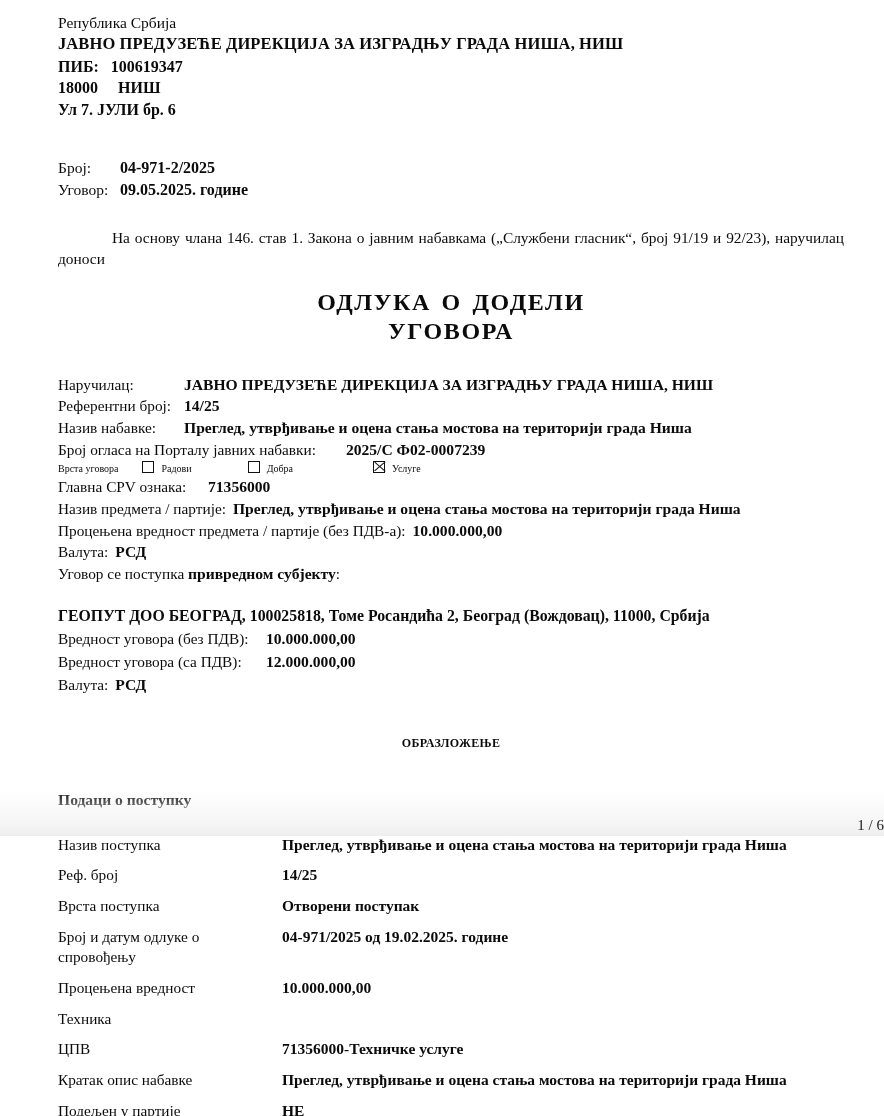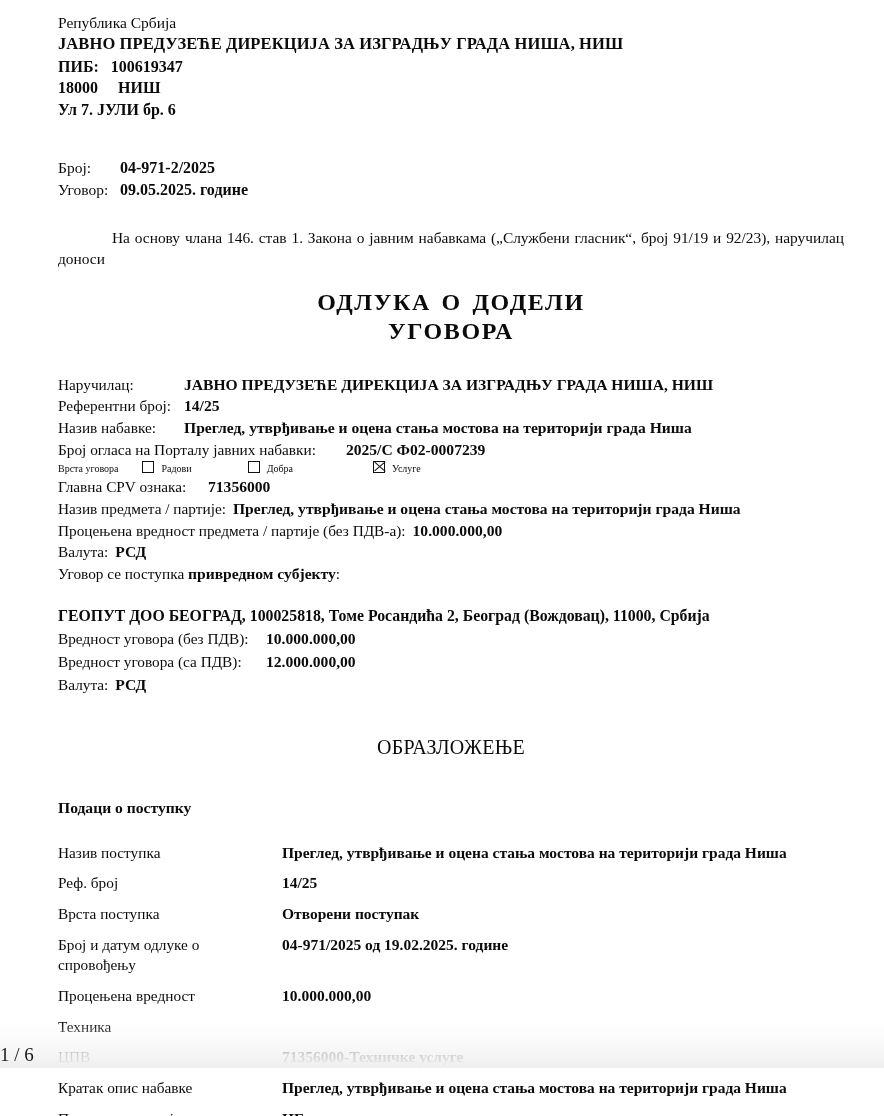--- a/index.html
+++ b/index.html
@@ -14,21 +14,21 @@
     position: relative;
     font-family: "Liberation Serif", "DejaVu Serif", serif;
     color: #0b0b0b;
     overflow: hidden;
     -webkit-font-smoothing: antialiased;
   }
 
   .page {
     position: relative;
     width: 884px;
-    height: 1068px;
+    height: 836px;
     box-sizing: border-box;
     padding: 8px 40px 0 58px;
   }
 
   
   .org-block {
     margin-top: 4px;
     font-size: 15.5px;
     line-height: 1.36;
   }
@@ -142,22 +142,22 @@
     white-space: nowrap;
   }
   .sup-row { white-space: nowrap; margin-top: 1px; }
   .sup-lab { display: inline-block; width: 208px; }
   .sup-val { font-weight: bold; font-size: 15.6px; }
 
   
   .obraz-title {
     margin-top: 40px;
     text-align: center;
-    font-weight: normal;
-    font-size: 20px;
+    font-weight: bold;
+    font-size: 12px;
     letter-spacing: 0.3px;
   }
   .podaci-title {
     margin-top: 40px;
     font-weight: bold;
     font-size: 15.6px;
   }
 
   
   .proc-table {
@@ -180,22 +180,22 @@
     font-weight: bold;
     font-size: 15.5px;
   }
 
   
   .page-footer {
     position: absolute;
     left: 0;
     right: 0;
     bottom: 2px;
-    text-align: left;
-    font-size: 19px;
+    text-align: right;
+    font-size: 15px;
     color: #1a1a1a;
   }
   .footer-fade {
     position: absolute;
     left: 0;
     right: 0;
     bottom: 0;
     height: 46px;
     background: linear-gradient(to bottom, rgba(255,255,255,0) 0%, rgba(244,244,244,0.85) 70%, rgba(238,238,238,1) 100%);
     pointer-events: none;

